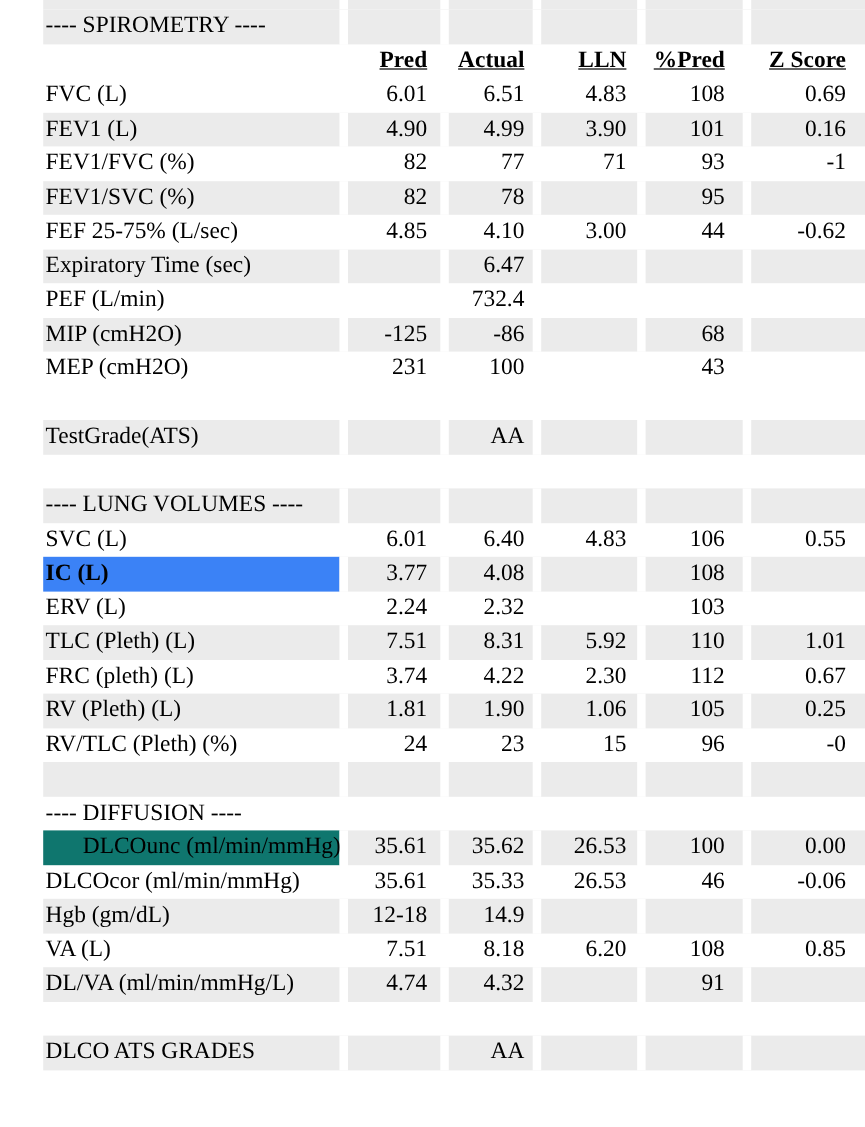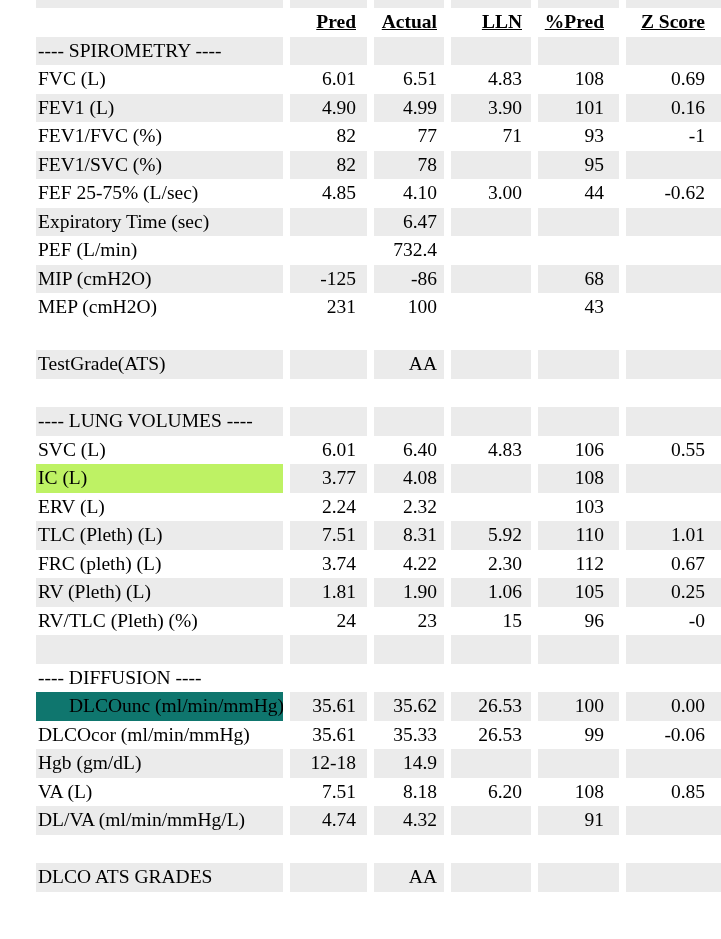--- a/index.html
+++ b/index.html
@@ -64,36 +64,36 @@
     <tbody>
         <tr class="partial">
           <td class="c0 shaded" style="background: rgb(235, 235, 235);"></td>
           <td class="c1 shaded" style="background: rgb(235, 235, 235);"></td>
           <td class="c2 shaded" style="background: rgb(235, 235, 235);"></td>
           <td class="c3 shaded" style="background: rgb(235, 235, 235);"></td>
           <td class="c4 shaded" style="background: rgb(235, 235, 235);"></td>
           <td class="c5 shaded" style="background: rgb(235, 235, 235);"></td>
         </tr>
         <tr>
+          <td class="c0 shaded" style="background: rgb(235, 235, 235);">---- SPIROMETRY ----</td>
+          <td class="c1 shaded" style="background: rgb(235, 235, 235);"></td>
+          <td class="c2 shaded" style="background: rgb(235, 235, 235);"></td>
+          <td class="c3 shaded" style="background: rgb(235, 235, 235);"></td>
+          <td class="c4 shaded" style="background: rgb(235, 235, 235);"></td>
+          <td class="c5 shaded" style="background: rgb(235, 235, 235);"></td>
+        </tr>
+        <tr>
           <td class="c0"></td>
           <td class="c1"><span class="hdr">Pred</span></td>
           <td class="c2"><span class="hdr">Actual</span></td>
           <td class="c3"><span class="hdr">LLN</span></td>
           <td class="c4"><span class="hdr">%Pred</span></td>
           <td class="c5"><span class="hdr">Z Score</span></td>
         </tr>
         <tr>
-          <td class="c0 shaded" style="background: rgb(235, 235, 235);">---- SPIROMETRY ----</td>
-          <td class="c1 shaded" style="background: rgb(235, 235, 235);"></td>
-          <td class="c2 shaded" style="background: rgb(235, 235, 235);"></td>
-          <td class="c3 shaded" style="background: rgb(235, 235, 235);"></td>
-          <td class="c4 shaded" style="background: rgb(235, 235, 235);"></td>
-          <td class="c5 shaded" style="background: rgb(235, 235, 235);"></td>
-        </tr>
-        <tr>
           <td class="c0">FVC (L)</td>
           <td class="c1">6.01</td>
           <td class="c2">6.51</td>
           <td class="c3">4.83</td>
           <td class="c4">108</td>
           <td class="c5">0.69</td>
         </tr>
         <tr>
           <td class="c0 shaded" style="background: rgb(235, 235, 235);">FEV1 (L)</td>
           <td class="c1 shaded" style="background: rgb(235, 235, 235);">4.90</td>
@@ -192,21 +192,21 @@
         </tr>
         <tr>
           <td class="c0">SVC (L)</td>
           <td class="c1">6.01</td>
           <td class="c2">6.40</td>
           <td class="c3">4.83</td>
           <td class="c4">106</td>
           <td class="c5">0.55</td>
         </tr>
         <tr>
-          <td class="c0 shaded" style="background: #bef264;">IC (L)</td>
+          <td class="c0 shaded" style="background: #3b82f6; font-weight: bold;">IC (L)</td>
           <td class="c1 shaded" style="background: rgb(235, 235, 235);">3.77</td>
           <td class="c2 shaded" style="background: rgb(235, 235, 235);">4.08</td>
           <td class="c3 shaded" style="background: rgb(235, 235, 235);"></td>
           <td class="c4 shaded" style="background: rgb(235, 235, 235);">108</td>
           <td class="c5 shaded" style="background: rgb(235, 235, 235);"></td>
         </tr>
         <tr>
           <td class="c0">ERV (L)</td>
           <td class="c1">2.24</td>
           <td class="c2">2.32</td>
@@ -268,21 +268,21 @@
           <td class="c2 shaded" style="background: rgb(235, 235, 235); margin-top: 28px;">35.62</td>
           <td class="c3 shaded" style="background: rgb(235, 235, 235);">26.53</td>
           <td class="c4 shaded" style="background: rgb(235, 235, 235);">100</td>
           <td class="c5 shaded" style="background: rgb(235, 235, 235);">0.00</td>
         </tr>
         <tr>
           <td class="c0">DLCOcor (ml/min/mmHg)</td>
           <td class="c1">35.61</td>
           <td class="c2">35.33</td>
           <td class="c3">26.53</td>
-          <td class="c4">99</td>
+          <td class="c4">46</td>
           <td class="c5">-0.06</td>
         </tr>
         <tr>
           <td class="c0 shaded" style="background: rgb(235, 235, 235);">Hgb (gm/dL)</td>
           <td class="c1 shaded" style="background: rgb(235, 235, 235);">12-18</td>
           <td class="c2 shaded" style="background: rgb(235, 235, 235);">14.9</td>
           <td class="c3 shaded" style="background: rgb(235, 235, 235);"></td>
           <td class="c4 shaded" style="background: rgb(235, 235, 235);"></td>
           <td class="c5 shaded" style="background: rgb(235, 235, 235);"></td>
         </tr>

